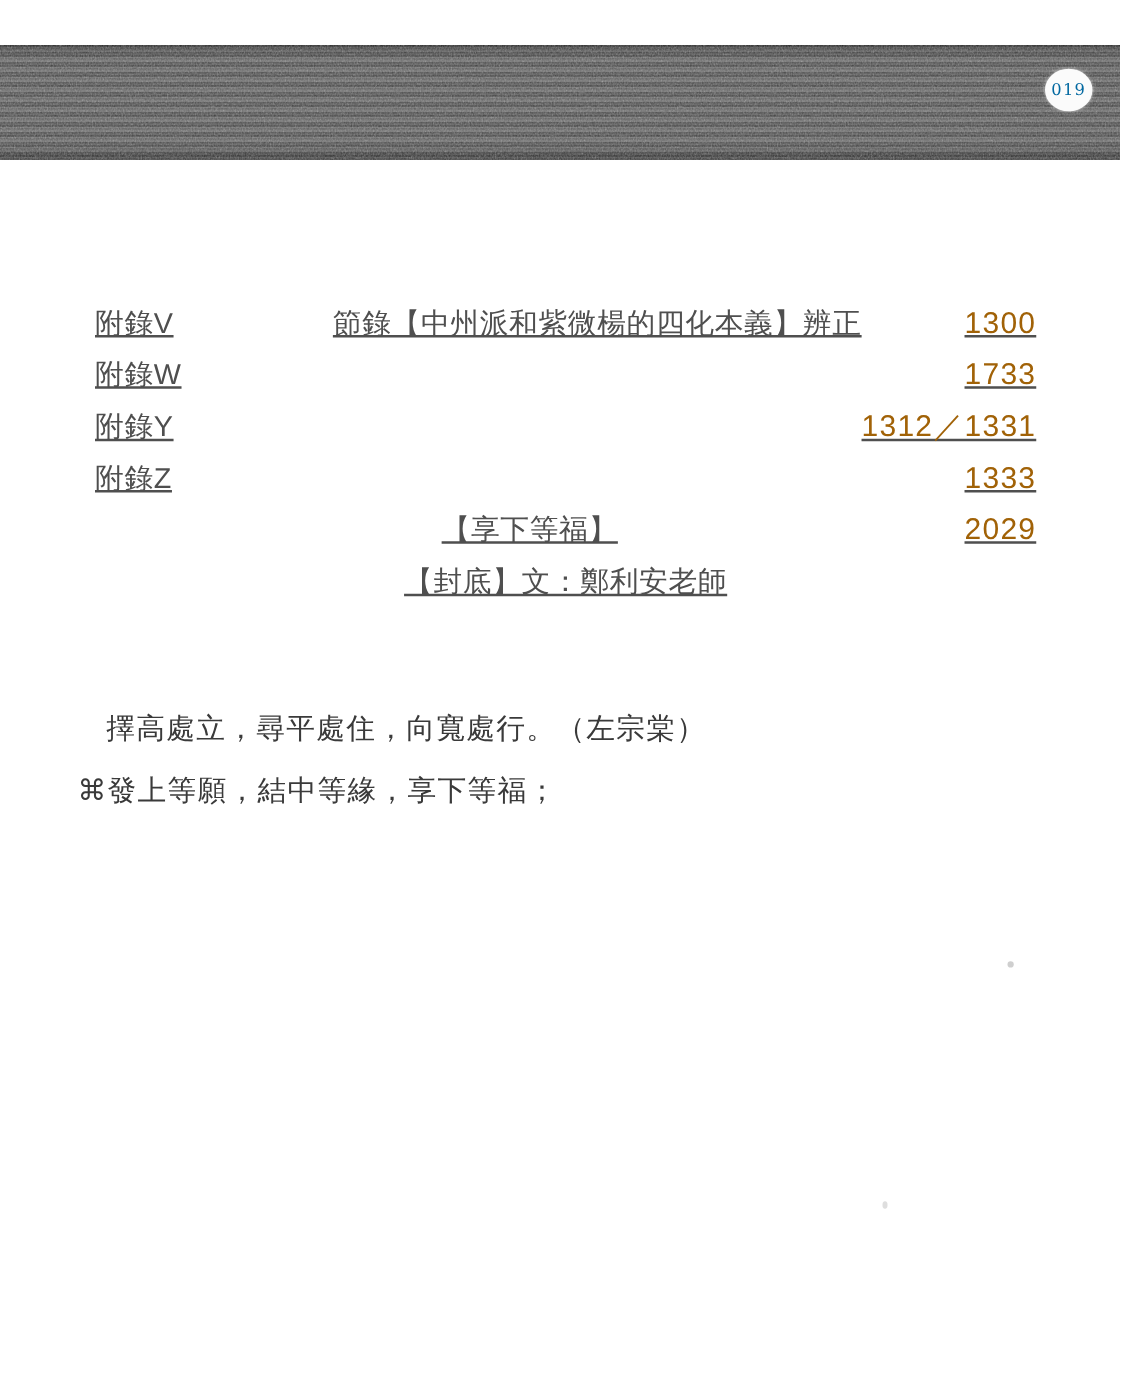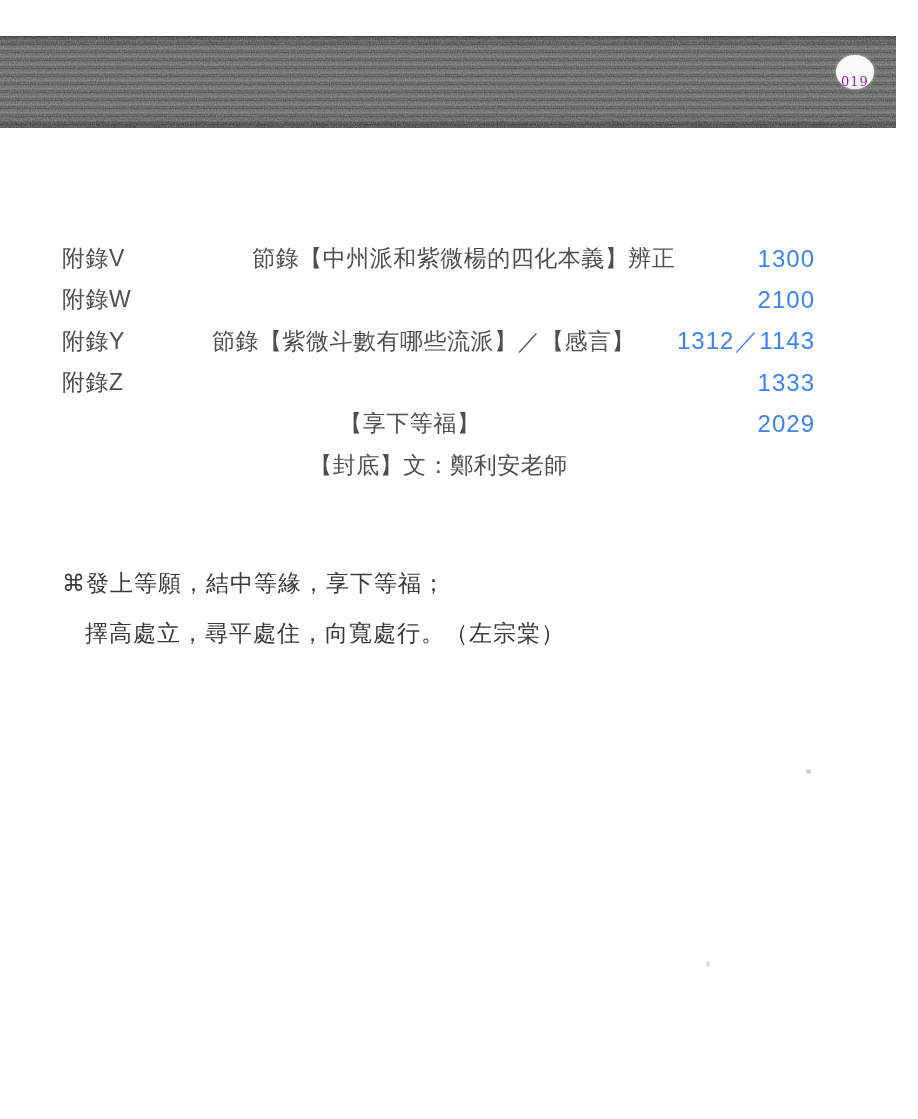--- a/index.html
+++ b/index.html
@@ -44,36 +44,37 @@
 
   .page-circle {
     position: absolute;
     left: 836px;
     top: 19px;
     width: 38px;
     height: 34px;
     background: #fbfbfb;
     border-radius: 50%;
     display: flex;
-    align-items: flex-end;
+    align-items: center;
     justify-content: center;
     font-family: "DejaVu Serif", serif;
     font-size: 13px;
     letter-spacing: 1px;
-    color: #a21caf;
+    color: #0369a1;
     box-shadow: 0 0 3px rgba(255,255,255,0.6);
   }
 
   
   .toc {
     position: absolute;
-    left: 62px;
+    left: 76px;
     top: 238px;
     width: 753px;
     color: #4f4f4f;
+    text-decoration: underline;
   }
   .toc-row {
     display: flex;
     align-items: center;
     height: 41.3px;
     font-size: 23px;
     letter-spacing: 0.5px;
   }
   .toc-label {
     flex: 0 0 108px;
@@ -81,21 +82,21 @@
   }
   .toc-title {
     flex: 1 1 auto;
     white-space: nowrap;
     overflow: hidden;
     text-align: center;
   }
   .toc-page {
     flex: 0 0 auto;
     margin-left: auto;
-    color: #3b82f6;
+    color: #a16207;
     font-size: 24px;
     letter-spacing: 1px;
     font-weight: 300;
   }
 
   
   .quote {
     position: absolute;
     left: 62px;
     top: 558px;
@@ -141,44 +142,43 @@
   </div>
 
   <div class="toc">
     <div class="toc-row">
       <span class="toc-label">附錄V</span>
       <span class="toc-title">節錄【中州派和紫微楊的四化本義】辨正</span>
       <span class="toc-page">1300</span>
     </div>
     <div class="toc-row">
       <span class="toc-label">附錄W</span>
-      <span class="toc-page">2100</span>
+      <span class="toc-page">1733</span>
     </div>
     <div class="toc-row">
       <span class="toc-label">附錄Y</span>
-      <span class="toc-title">節錄【紫微斗數有哪些流派】／【感言】</span>
-      <span class="toc-page">1312／1143</span>
+      <span class="toc-page">1312／1331</span>
     </div>
     <div class="toc-row">
       <span class="toc-label">附錄Z</span>
       <span class="toc-page">1333</span>
     </div>
     <div class="toc-row">
 
       <span class="toc-title">【享下等福】</span>
       <span class="toc-page">2029</span>
     </div>
     <div class="toc-row">
 
       <span class="toc-title">【封底】文：鄭利安老師</span>
       <span class="toc-page"></span>
     </div>
   </div>
 
   <div class="quote">
+    <div class="quote-line indent">擇高處立，尋平處住，向寬處行。（左宗棠）</div>
     <div class="quote-line">⌘發上等願，結中等緣，享下等福；</div>
-    <div class="quote-line indent">擇高處立，尋平處住，向寬處行。（左宗棠）</div>
   </div>
 
   <div class="speck speck-1"></div>
   <div class="speck speck-2"></div>
 
 </div>
 
 </body></html>

